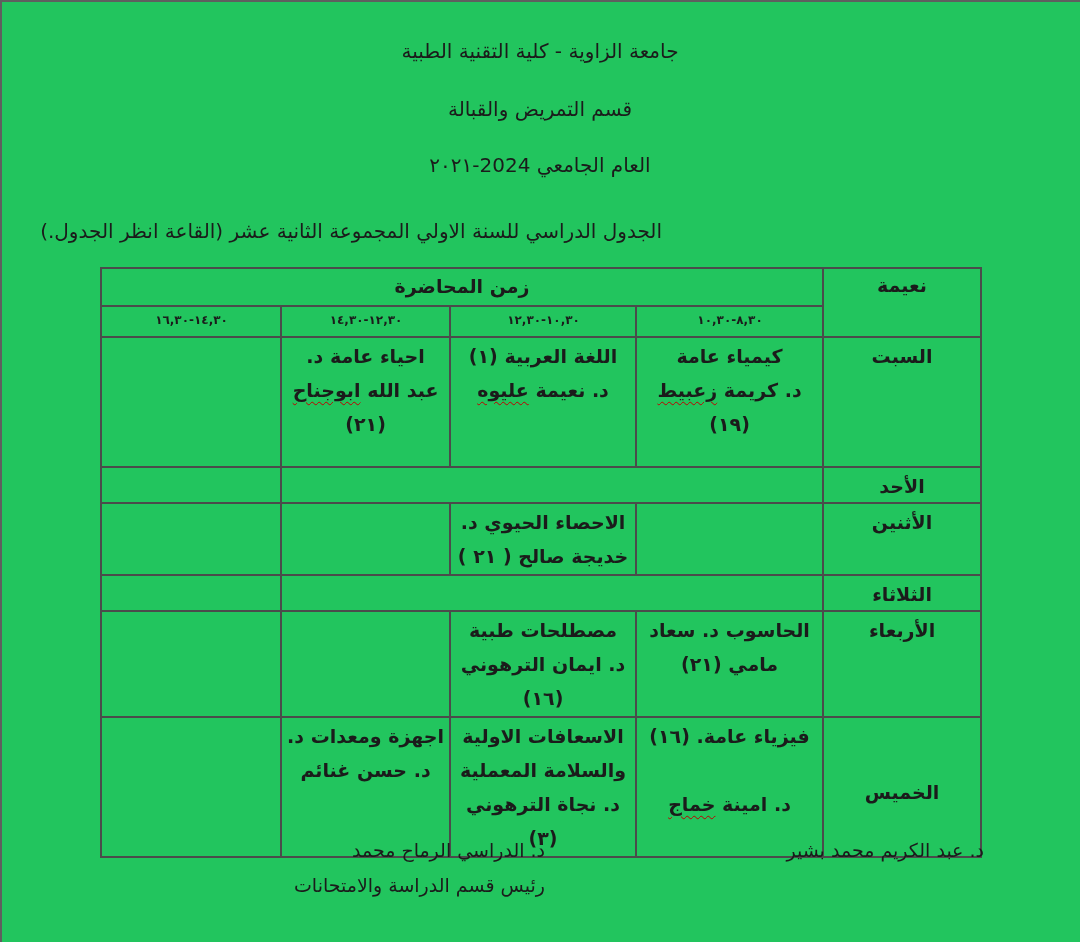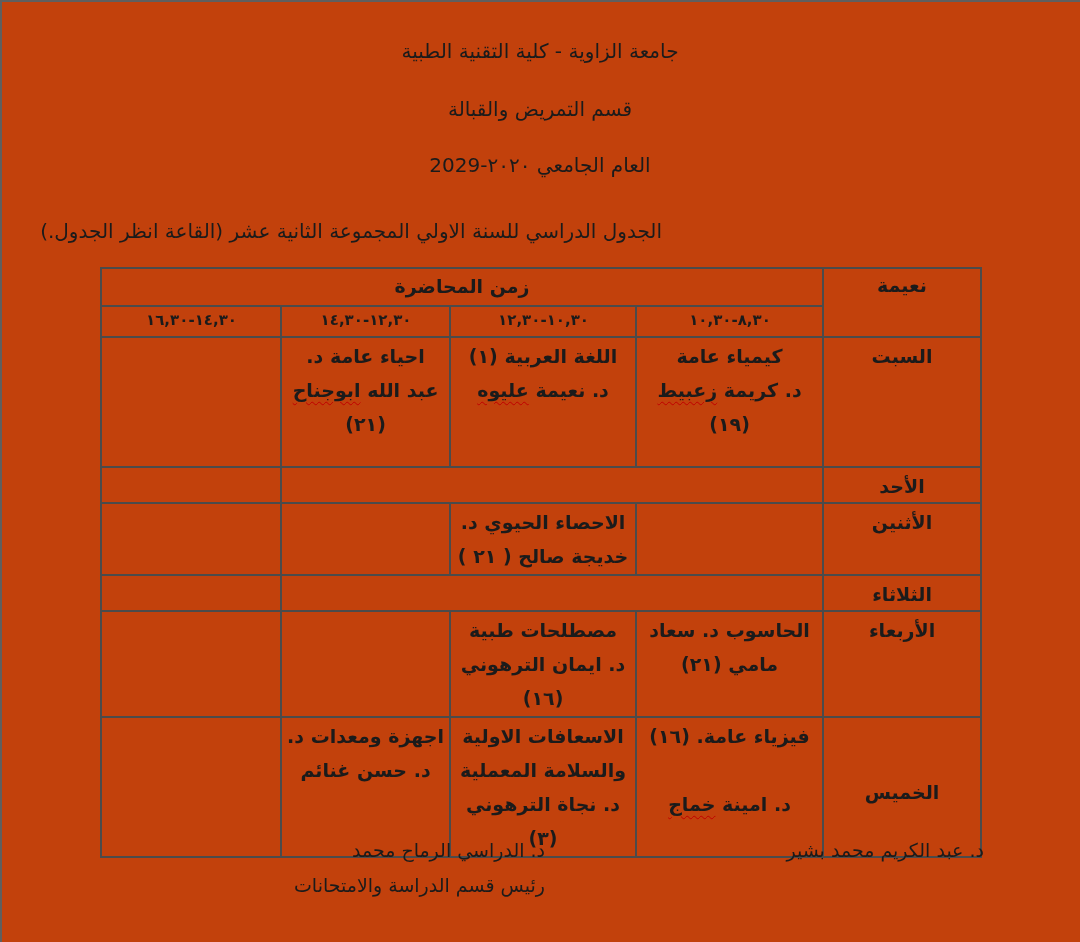--- a/index.html
+++ b/index.html
@@ -1,19 +1,19 @@
 <!DOCTYPE html>
 <html lang="ar" dir="rtl"><head>
 <meta charset="utf-8">
 <style>
   html,body{margin:0;padding:0;background:#fff;}
   .page{
     position:relative;
     width:1080px;height:942px;
-    background:#c2410c;
+    background:#22c55e;
     font-family:"DejaVu Sans", sans-serif;
     color:#1b1b1b;
     direction:rtl;
     overflow:hidden;
   }
   .edge-top{position:absolute;top:0;left:0;width:100%;height:2px;background:#5f5f5f;}
   .edge-left{position:absolute;top:0;left:0;width:2px;height:100%;background:#5f5f5f;}
 
   .hline{position:absolute;left:0;right:0;text-align:center;font-size:20px;line-height:26px;white-space:nowrap;}
   .hline1{top:38px;}
@@ -32,21 +32,21 @@
     border:2px solid #4b4b4b;
     padding:1px 5px;
     font-weight:bold;
     text-align:center;
     vertical-align:top;
     font-size:19px;
     overflow:hidden;
   }
   th.day-head{border-top:none;vertical-align:top;line-height:30px;padding-top:3px;font-size:19px;}
   th.time-head{height:34px;line-height:32px;font-size:19px;}
-  tr.time-row td{height:27px;line-height:25px;font-size:15px;padding-left:6px;}
+  tr.time-row td{height:27px;line-height:25px;font-size:12px;padding-left:6px;}
   tbody td{line-height:34px;}
   tbody td.day-cell{line-height:30px;padding-top:3px;}
   tbody tr.vmid td.day-cell{vertical-align:middle;padding-top:10px;}
   .line{min-height:34px;}
   .sq{
     text-decoration-line:underline;
     text-decoration-style:wavy;
     text-decoration-color:#c00000;
     text-decoration-thickness:1px;
     text-underline-offset:4px;
@@ -57,21 +57,21 @@
 </style>
 </head>
 <body>
 
 <div class="page">
   <div class="edge-top"></div>
   <div class="edge-left"></div>
 
   <div class="hline hline1">جامعة الزاوية - كلية التقنية الطبية</div>
   <div class="hline hline2">قسم التمريض والقبالة</div>
-  <div class="hline hline3">العام الجامعي ٢٠٢٠-2029</div>
+  <div class="hline hline3">العام الجامعي 2024-٢٠٢١</div>
   <div class="schedule-title">الجدول الدراسي للسنة الاولي المجموعة الثانية عشر (القاعة انظر الجدول.)</div>
 
   <table class="schedule">
     <colgroup>
       <col style="width:158px">
       <col style="width:187px">
       <col style="width:186px">
       <col style="width:169px">
       <col style="width:180px">
     </colgroup>

